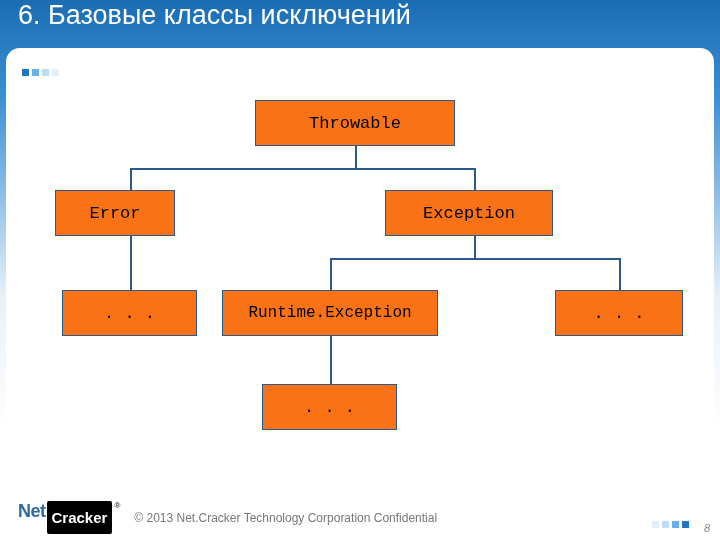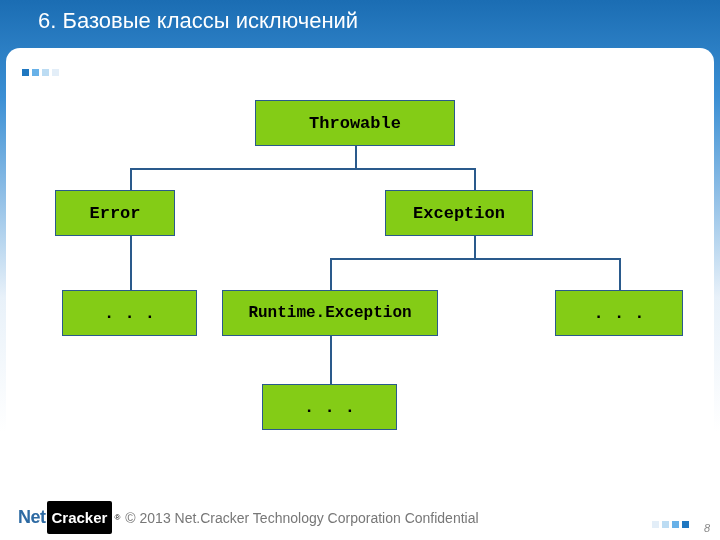--- a/index.html
+++ b/index.html
@@ -14,77 +14,76 @@
     position: absolute;
     top: 48px;
     left: 6px;
     right: 6px;
     bottom: 2px;
     background: #ffffff;
     border-radius: 14px;
   }
   .title {
     position: absolute;
-    top: 8px;
+    top: 0;
     left: 18px;
     color: #ffffff;
-    font-size: 22px;
+    font-size: 27px;
     font-weight: 400;
-    margin-left: 20px;
   }
   .dots-tl { position: absolute; top: 62px; left: 22px; }
   .dots-br { position: absolute; bottom: 8px; right: 28px; }
   .dot { display: inline-block; width: 7px; height: 7px; margin-right: 3px; }
   .dot.blue   { background: #1f77c0; }
   .dot.sky    { background: #68b1e8; }
   .dot.light  { background: #bcdcf3; }
   .dot.pale   { background: #e3eef8; }
   .slide-num { position: absolute; bottom: 6px; right: 10px; font-size: 11px; color: #888; font-style: italic; }
 
   .diagram { position: absolute; top: 70px; left: 0; right: 0; bottom: 60px; }
 
   .node {
     position: absolute;
     border: 1.5px solid #2a5a8c;
-    background: #84cc16;
+    background: #f97316;
     font-family: "Courier New", monospace;
-    font-weight: bold;
+    font-weight: normal;
     font-size: 17px;
     display: flex;
     align-items: center;
     justify-content: center;
     color: #000;
   }
   .conn {
     position: absolute;
     background: #2a5a8c;
   }
   .hline { height: 1.5px; }
   .vline { width: 1.5px; }
 
   .footer {
     position: absolute;
     bottom: 6px;
     left: 18px;
     display: flex;
     align-items: center;
   }
-  .logo { display: flex; align-items: center; font-family: Arial, sans-serif; }
+  .logo { display: flex; align-items: flex-start; font-family: Arial, sans-serif; }
   .logo-net { color: #2d6aa3; font-weight: bold; font-size: 18px; letter-spacing: -0.5px; }
   .logo-cracker {
     color: #ffffff;
     background: #000000;
     font-weight: bold;
     font-size: 15px;
     padding: 8px 5px;
     border-radius: 2px;
     margin-left: 1px;
   }
   .logo-r { color: #000; font-size: 8px; vertical-align: super; margin-left:2px; }
-  .copyright { font-size: 14px; color: #777; margin-left: 5px; }
+  .copyright { font-size: 12px; color: #777; margin-left: 14px; }
 </style>
 </head>
 <body>
 
 <div class="content-card"></div>
 
 <div class="title">6. Базовые классы исключений</div>
 
 <div class="dots-tl">
   <span class="dot blue"></span><span class="dot sky"></span><span class="dot light"></span><span class="dot pale"></span>
@@ -97,21 +96,21 @@
   <div class="conn vline" style="left:355px; top:76px; height:22px;"></div>
 
   <div class="conn hline" style="left:130px; top:98px; width:345px;"></div>
 
   <div class="conn vline" style="left:130px; top:98px; height:22px;"></div>
 
   <div class="conn vline" style="left:474px; top:98px; height:22px;"></div>
 
   <div class="node" style="left:55px; top:120px; width:120px; height:46px;">Error</div>
 
-  <div class="node" style="left:385px; top:120px; width:148px; height:46px;">Exception</div>
+  <div class="node" style="left:385px; top:120px; width:168px; height:46px;">Exception</div>
 
   <div class="conn vline" style="left:130px; top:166px; height:54px;"></div>
 
   <div class="conn vline" style="left:474px; top:166px; height:22px;"></div>
   <div class="conn hline" style="left:330px; top:188px; width:290px;"></div>
   <div class="conn vline" style="left:330px; top:188px; height:32px;"></div>
   <div class="conn vline" style="left:619px; top:188px; height:32px;"></div>
 
   <div class="node" style="left:62px; top:220px; width:135px; height:46px;">. . .</div>
 

